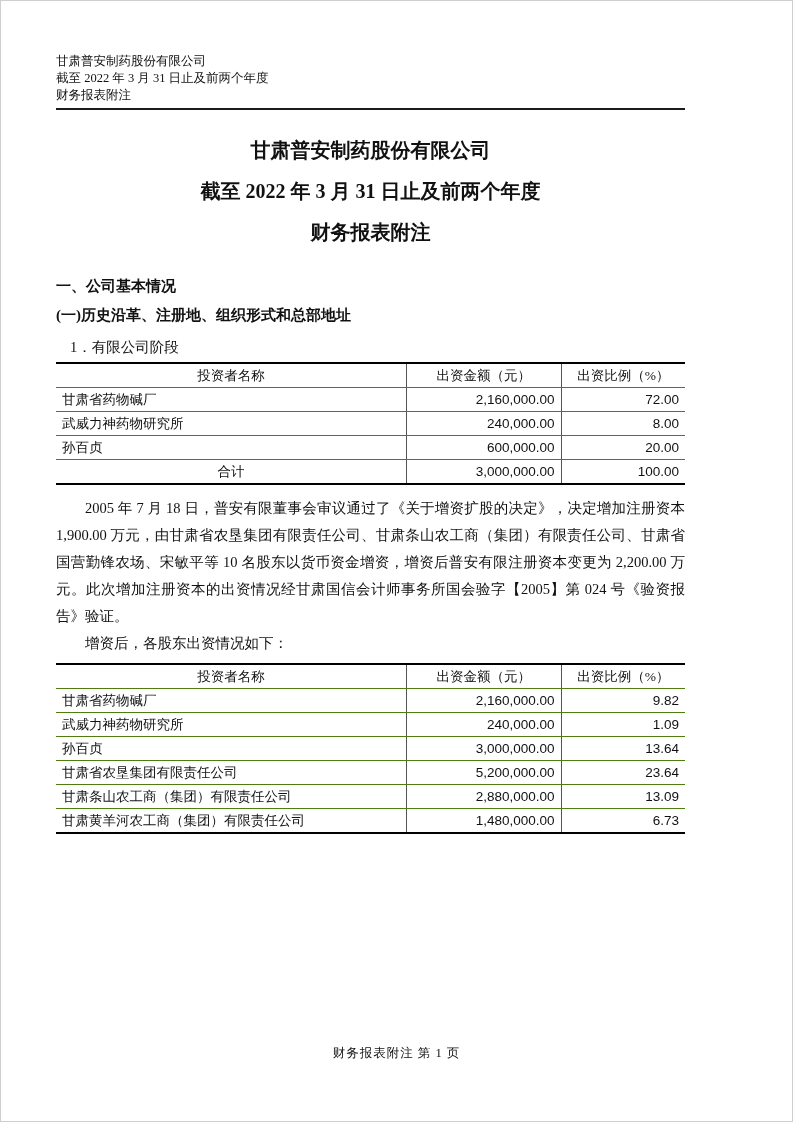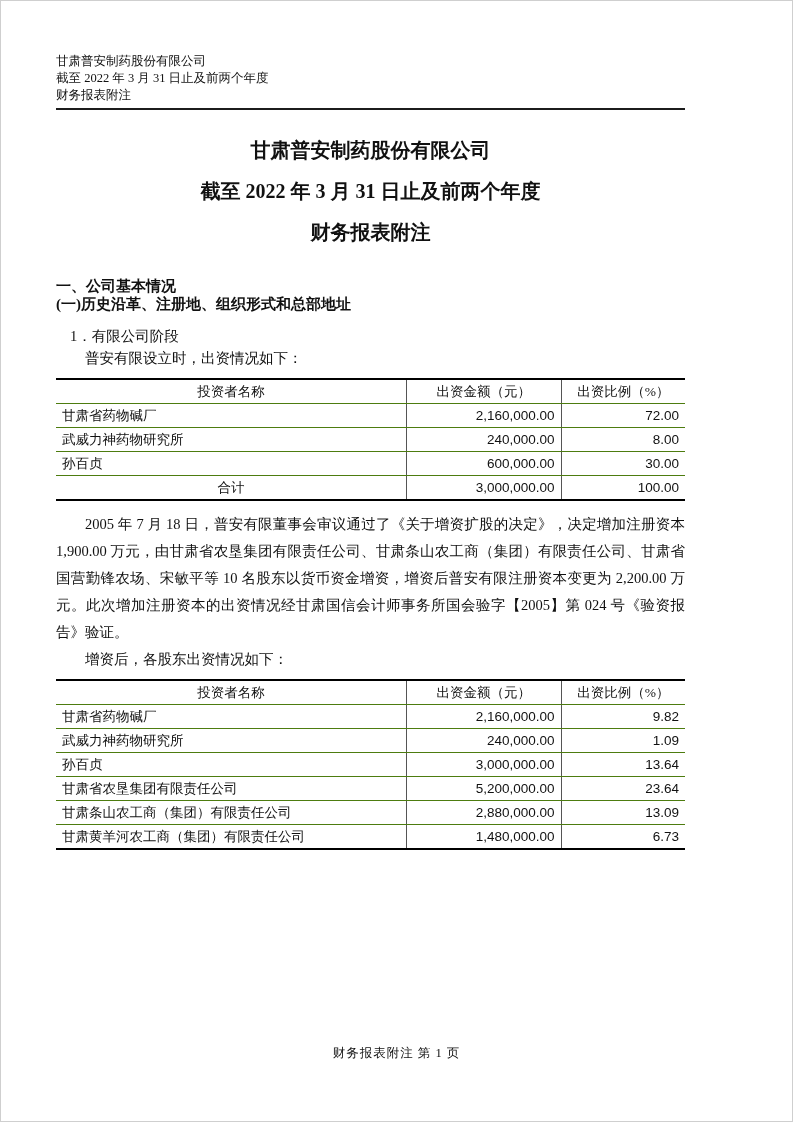--- a/index.html
+++ b/index.html
@@ -15,21 +15,21 @@
     color:#111;
     overflow:hidden;
   }
   .doc-header-line { font-size:12.5px; line-height:17px; white-space:nowrap; }
   .header-rule { border:none; border-top:2px solid #1c1c1c; margin:4px 0 0 0; }
 
   .title-block { margin-top:20px; }
   .title-line { text-align:center; font-weight:bold; font-size:20px; line-height:41px; }
 
   .h1 { font-weight:bold; font-size:15px; line-height:18px; margin-top:24px; }
-  .h2 { font-weight:bold; font-size:15px; line-height:18px; }
+  .h2 { font-weight:bold; font-size:15px; line-height:18px; margin-top:11px; }
   .num-item { font-size:14.5px; line-height:18px; margin-top:14px; padding-left:14px; }
 
   p.body-para {
     margin:9px 0 0 0;
     font-size:14.5px;
     line-height:27px;
     text-align:justify;
     text-indent:2em;
   }
   p.lead-in {
@@ -94,21 +94,20 @@
   <div class="title-block">
     <div class="title-line">甘肃普安制药股份有限公司</div>
     <div class="title-line">截至 2022 年 3 月 31 日止及前两个年度</div>
     <div class="title-line">财务报表附注</div>
   </div>
 
   <div class="h1">一、公司基本情况</div>
   <div class="h2">(一)历史沿革、注册地、组织形式和总部地址</div>
   <div class="num-item">1．有限公司阶段</div>
 
-  <p class="lead-in">普安有限设立时，出资情况如下：</p>
 
   <table class="fin-table">
     <colgroup>
       <col class="col-name">
         <col class="col-amount">
         <col class="col-ratio">
     </colgroup>
     <thead>
       <tr>
         <th>投资者名称</th>
@@ -123,21 +122,21 @@
           <td class="c-ratio">72.00</td>
         </tr>
         <tr>
           <td class="c-name">武威力神药物研究所</td>
           <td class="c-amount">240,000.00</td>
           <td class="c-ratio">8.00</td>
         </tr>
         <tr>
           <td class="c-name">孙百贞</td>
           <td class="c-amount">600,000.00</td>
-          <td class="c-ratio">30.00</td>
+          <td class="c-ratio">20.00</td>
         </tr>
       </tbody>
     <tbody class="total-body">
       <tr>
         <td class="c-total-label">合计</td>
         <td class="c-amount">3,000,000.00</td>
         <td class="c-ratio">100.00</td>
       </tr>
     </tbody>
   </table>

